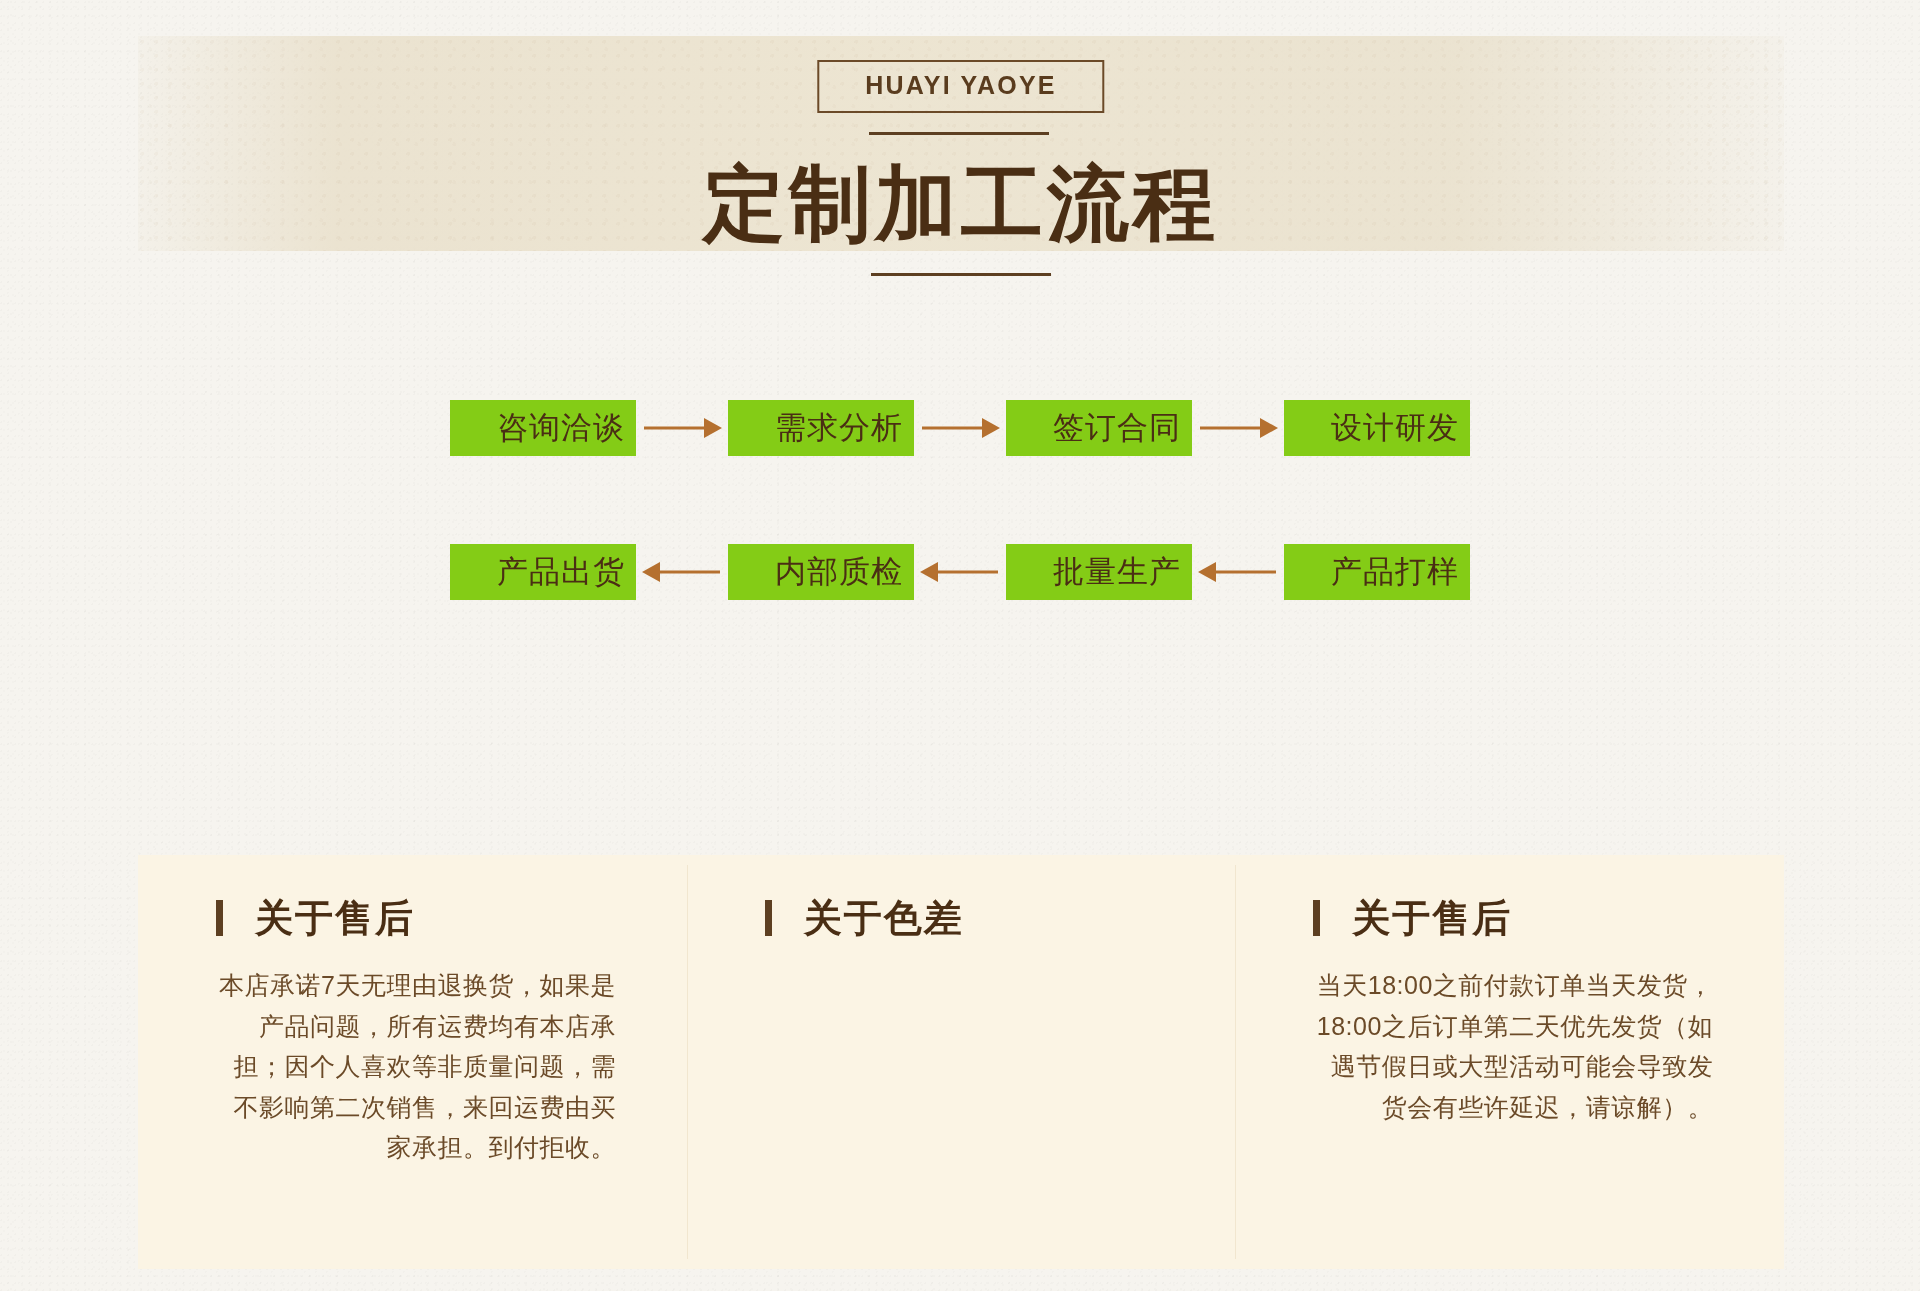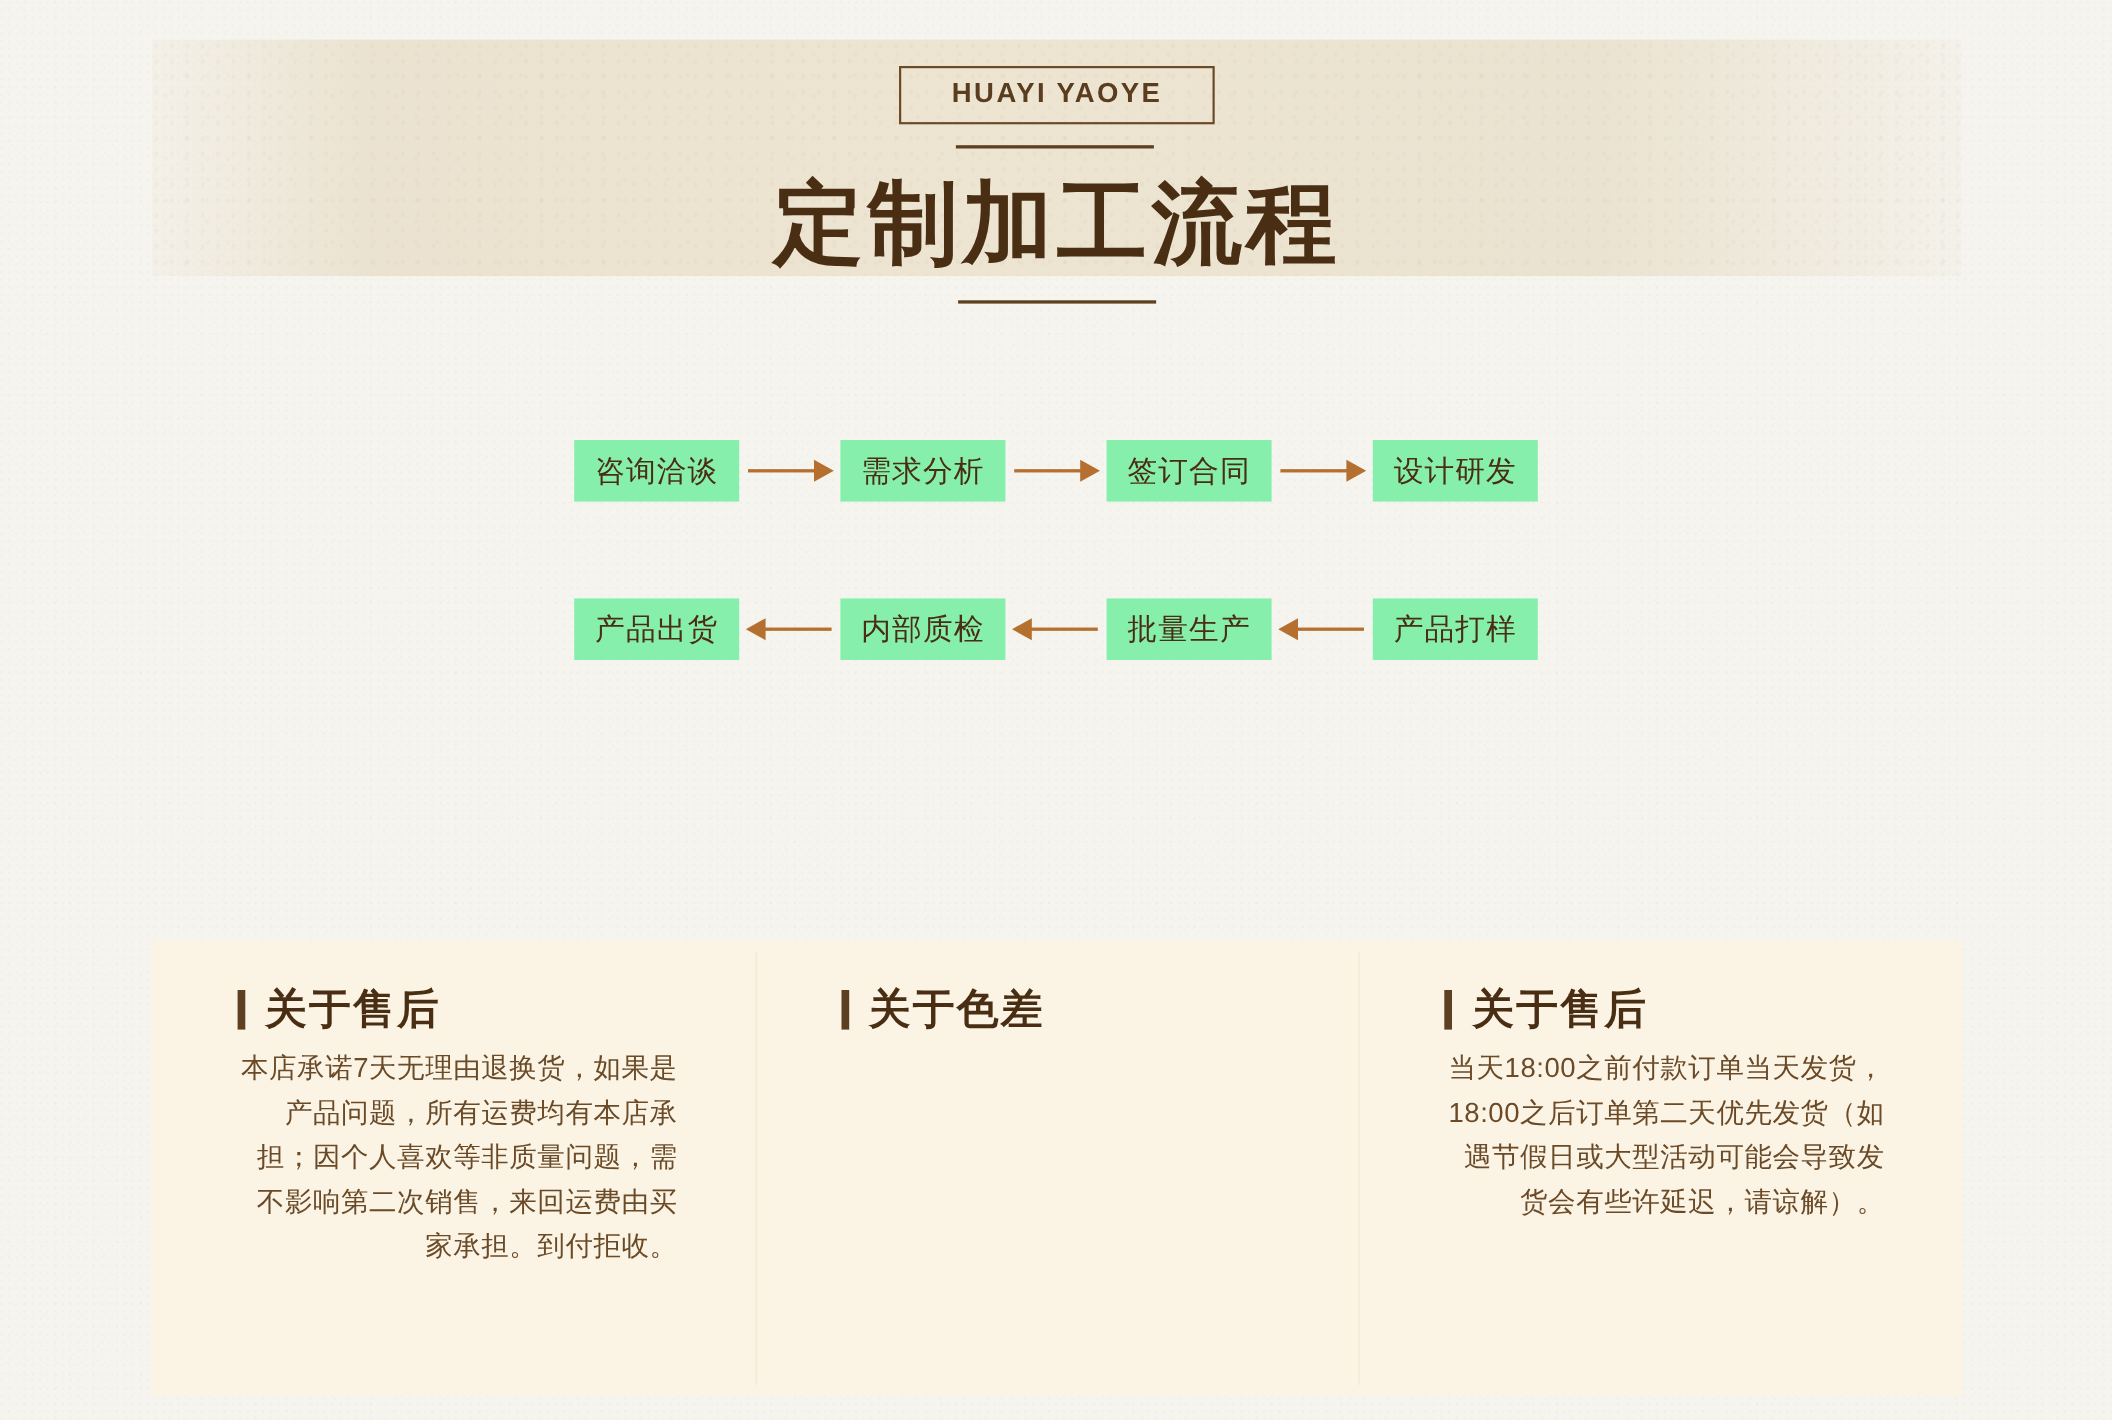--- a/index.html
+++ b/index.html
@@ -105,30 +105,31 @@
   }
   .flow-row {
     display: flex;
     align-items: center;
     justify-content: center;
   }
   .flow-row.row2 {
     margin-top: 88px;
   }
   .node {
-    background: #86efac;
+    background: #84cc16;
     color: #4a2e14;
-    font-size: 27px;
+    font-size: 31px;
     letter-spacing: 1px;
     width: 150px;
     height: 56px;
     display: flex;
     align-items: center;
     justify-content: center;
     font-family: "Liberation Sans", "DejaVu Sans", sans-serif;
+    padding-left: 36px;
   }
   .arrow-h {
     width: 92px;
     height: 26px;
     position: relative;
     display: flex;
     align-items: center;
   }
   .arrow-h .shaft {
     position: absolute;
@@ -203,22 +204,22 @@
     position: absolute;
     left: 0;
     top: 10px;
     bottom: 10px;
     width: 1px;
     background: #f1e6cf;
   }
   .note-head {
     display: flex;
     align-items: center;
-    gap: 18px;
-    margin-bottom: 14px;
+    gap: 32px;
+    margin-bottom: 28px;
   }
   .note-bar {
     width: 7px;
     height: 36px;
     background: #5d3f21;
     display: inline-block;
   }
   .note-title {
     font-size: 38px;
     font-weight: bold;

